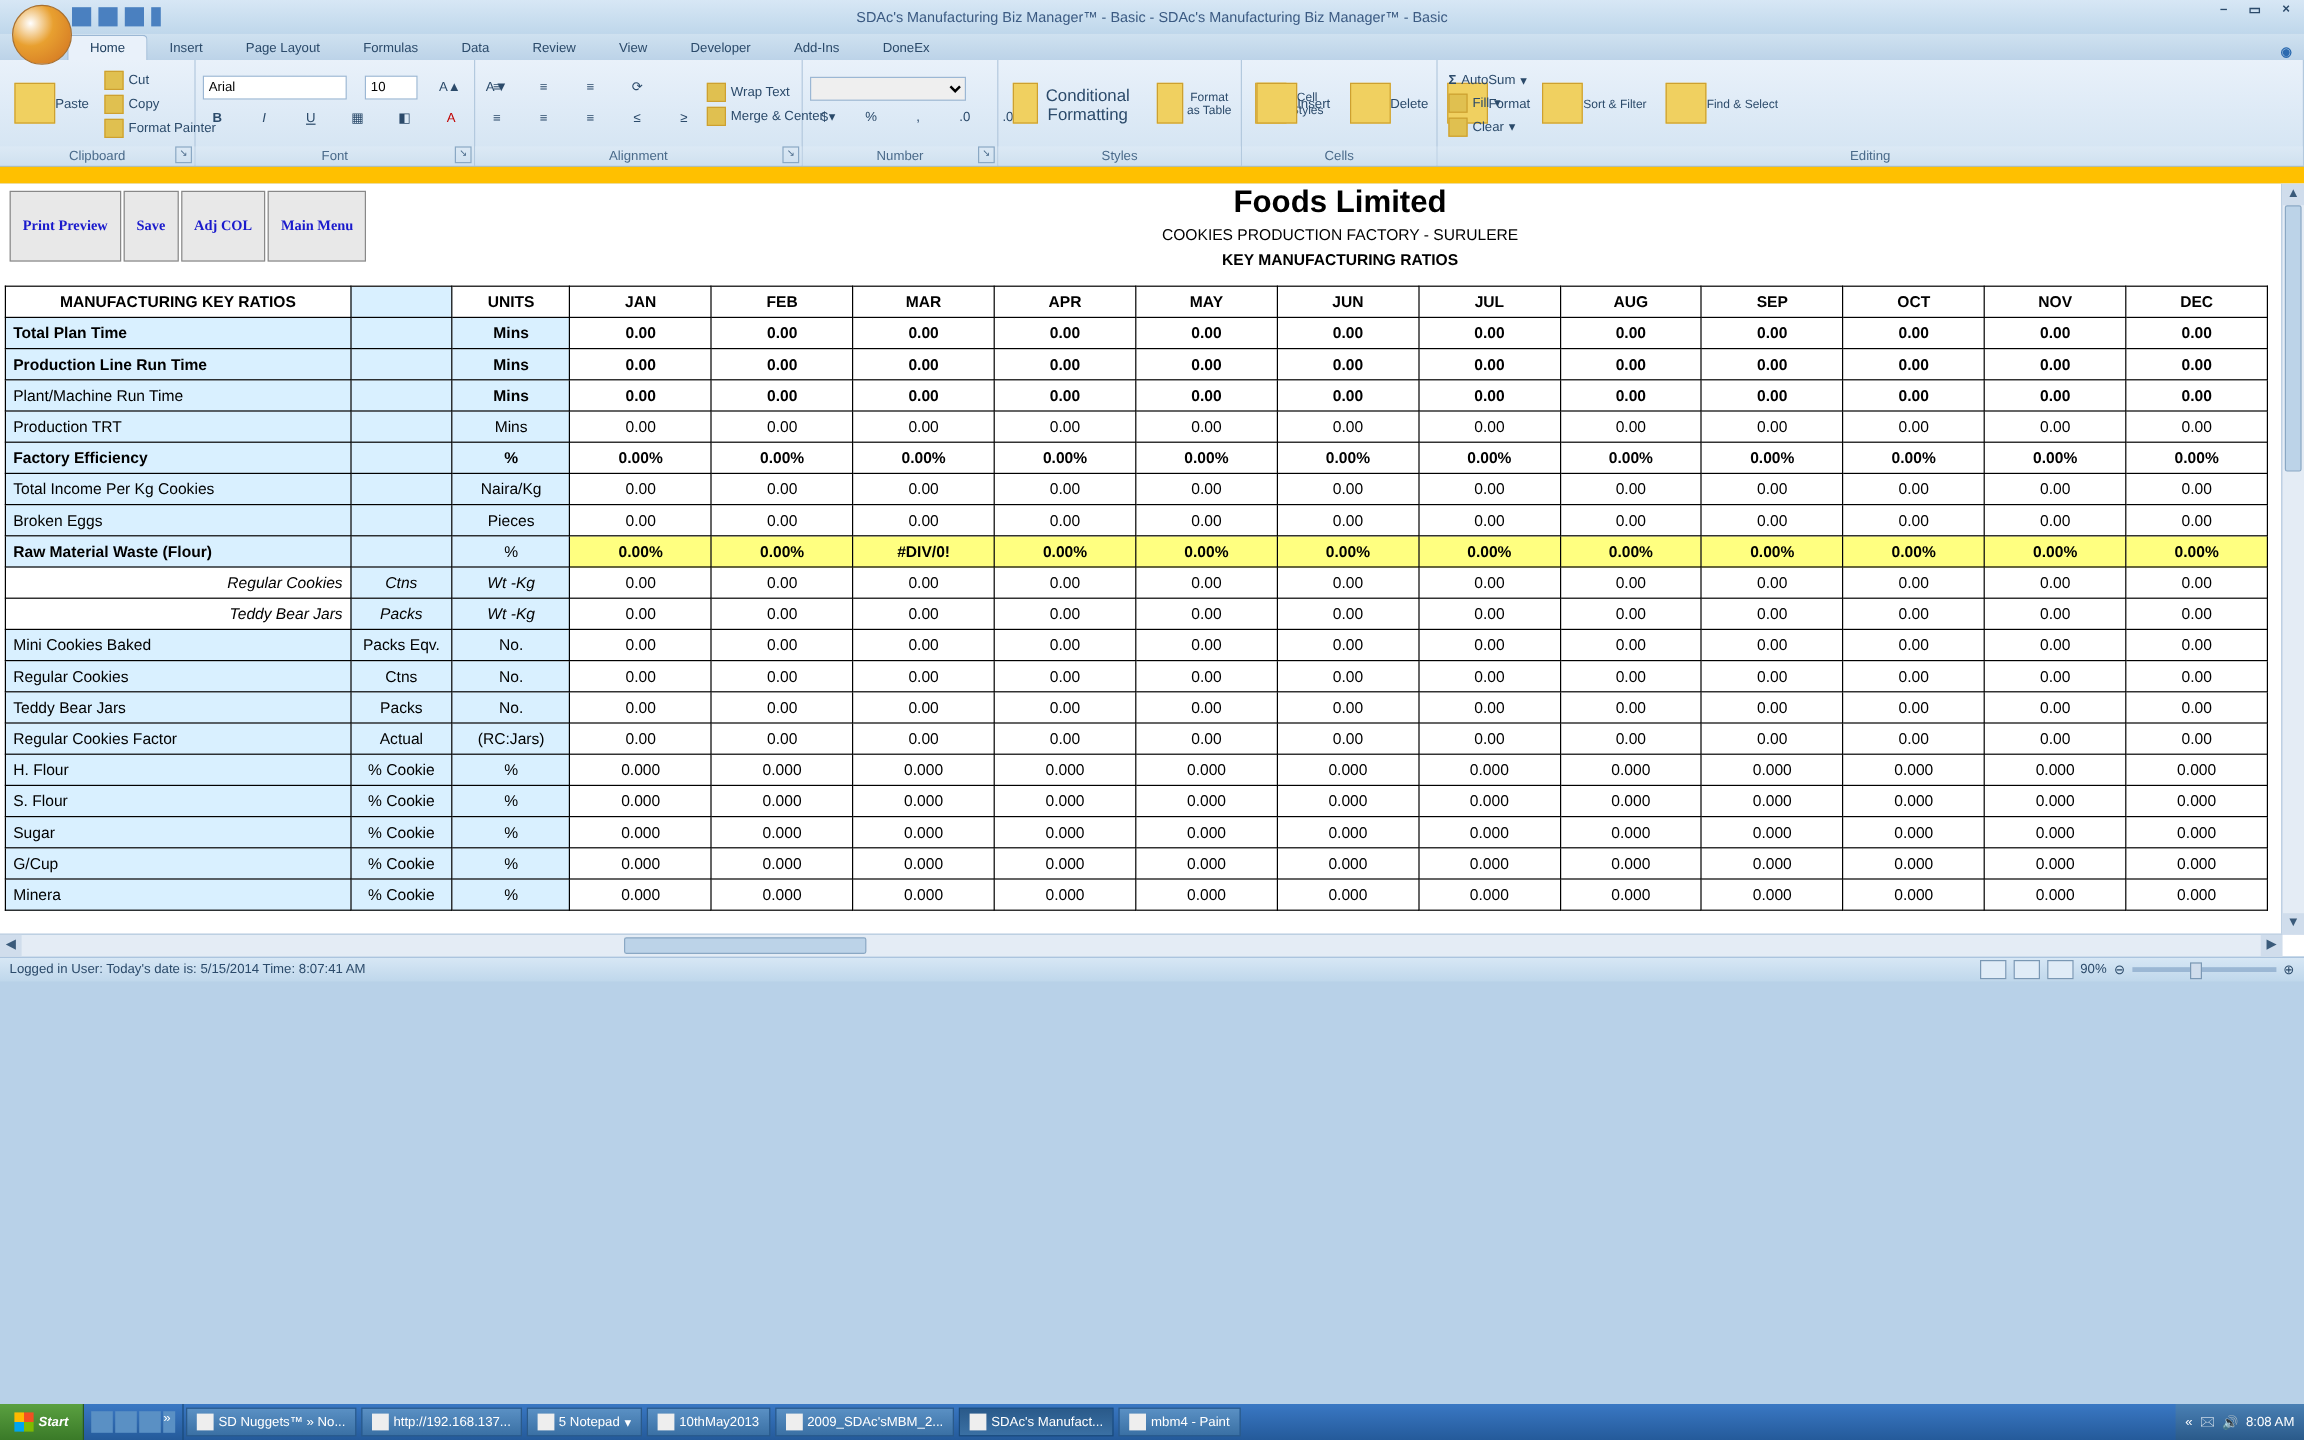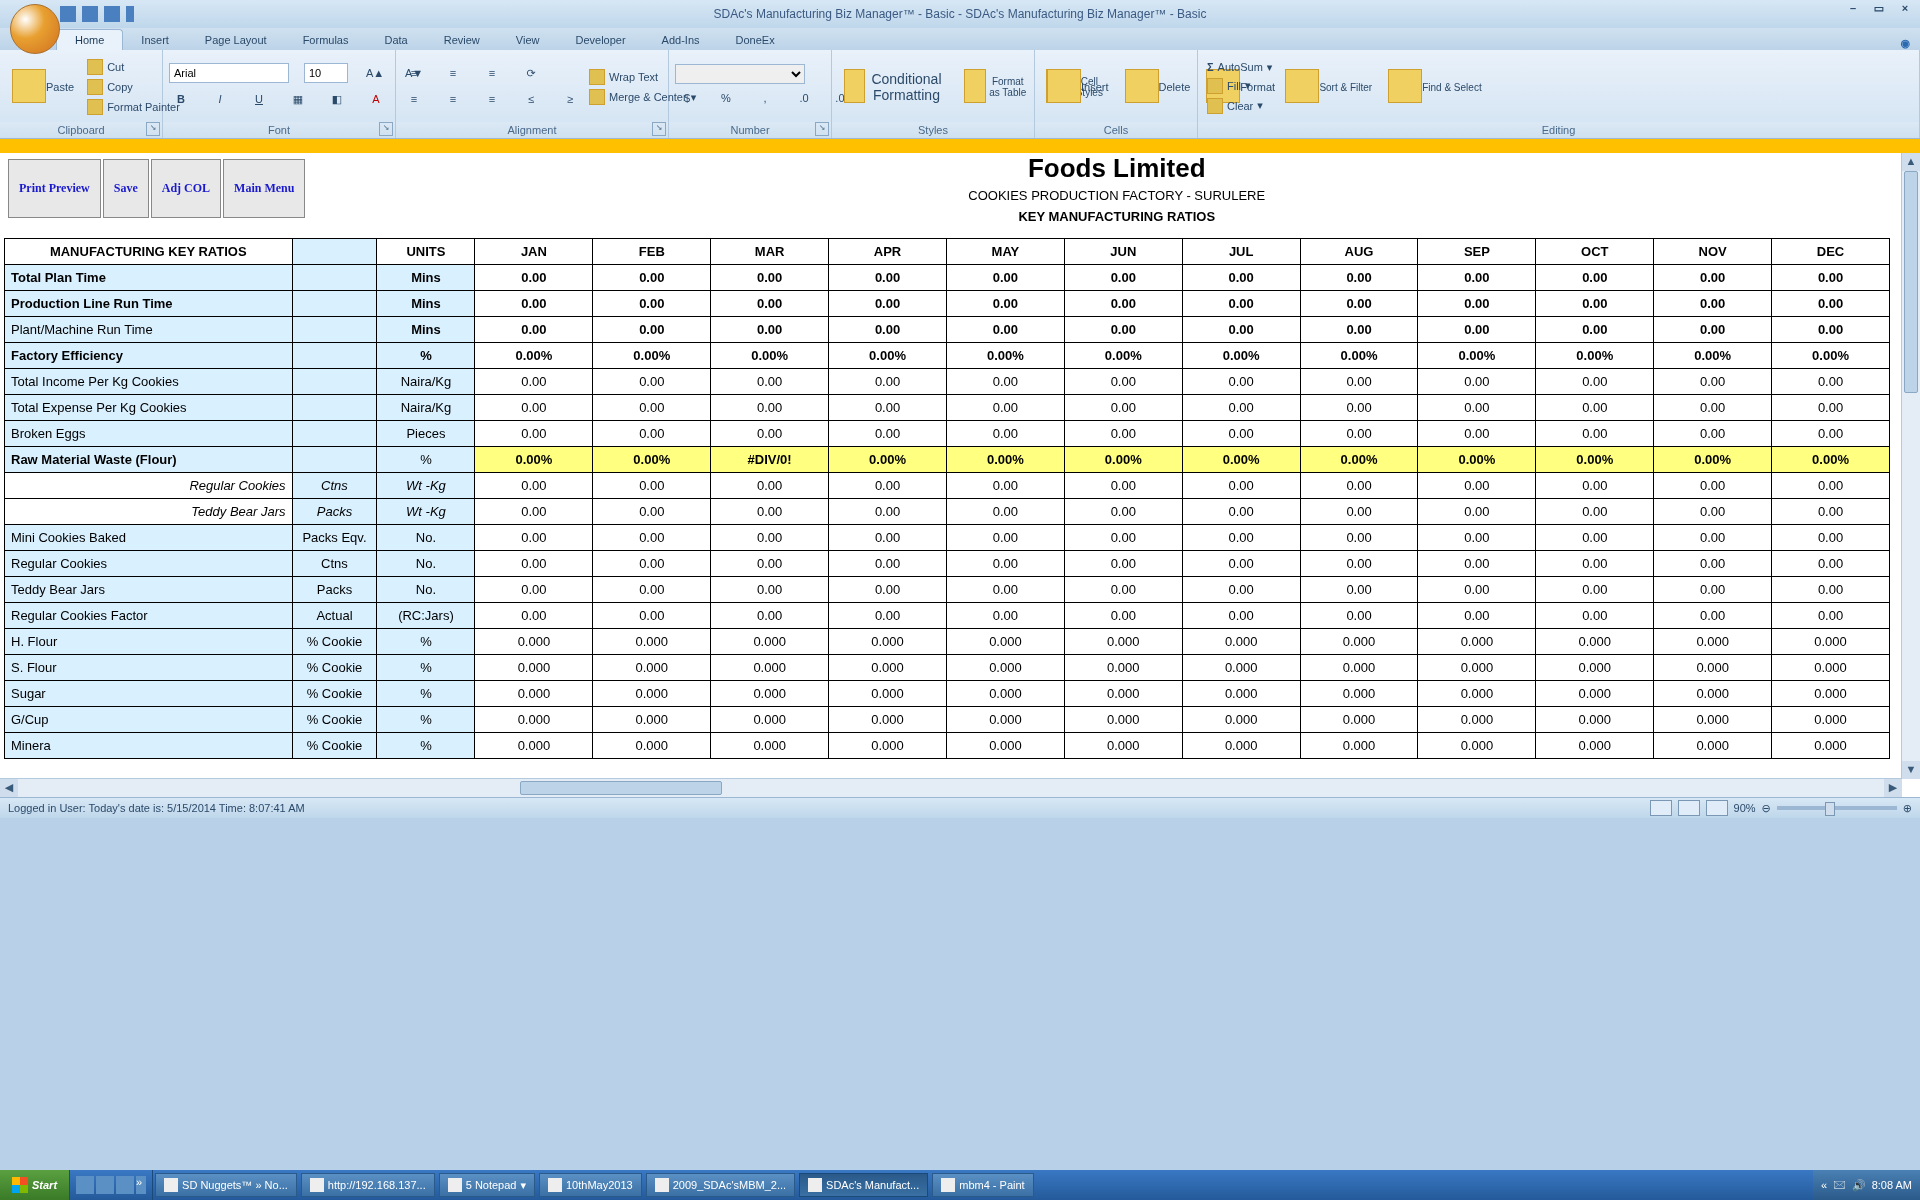--- a/index.html
+++ b/index.html
@@ -345,56 +345,56 @@
           <td class="val">0.00</td>
           <td class="val">0.00</td>
           <td class="val">0.00</td>
           <td class="val">0.00</td>
           <td class="val">0.00</td>
           <td class="val">0.00</td>
           <td class="val">0.00</td>
           <td class="val">0.00</td>
           <td class="val">0.00</td>
         </tr>
+        <tr class="">
+          <td class="label" style="">Production TRT</td>
+          <td class="subcol" style=""></td>
+          <td class="subcol" style="">Mins</td>
+          <td class="val">0.00</td>
+          <td class="val">0.00</td>
+          <td class="val">0.00</td>
+          <td class="val">0.00</td>
+          <td class="val">0.00</td>
+          <td class="val">0.00</td>
+          <td class="val">0.00</td>
+          <td class="val">0.00</td>
+          <td class="val">0.00</td>
+          <td class="val">0.00</td>
+          <td class="val">0.00</td>
+          <td class="val">0.00</td>
+        </tr>
         <tr class="boldrow">
           <td class="label" style="font-weight:bold">Factory Efficiency</td>
           <td class="subcol" style=""></td>
           <td class="subcol" style="">%</td>
           <td class="val">0.00%</td>
           <td class="val">0.00%</td>
           <td class="val">0.00%</td>
           <td class="val">0.00%</td>
           <td class="val">0.00%</td>
           <td class="val">0.00%</td>
           <td class="val">0.00%</td>
           <td class="val">0.00%</td>
           <td class="val">0.00%</td>
           <td class="val">0.00%</td>
           <td class="val">0.00%</td>
           <td class="val">0.00%</td>
         </tr>
         <tr class="">
           <td class="label" style="">Total Income Per Kg Cookies</td>
-          <td class="subcol" style=""></td>
-          <td class="subcol" style="">Naira/Kg</td>
-          <td class="val">0.00</td>
-          <td class="val">0.00</td>
-          <td class="val">0.00</td>
-          <td class="val">0.00</td>
-          <td class="val">0.00</td>
-          <td class="val">0.00</td>
-          <td class="val">0.00</td>
-          <td class="val">0.00</td>
-          <td class="val">0.00</td>
-          <td class="val">0.00</td>
-          <td class="val">0.00</td>
-          <td class="val">0.00</td>
-        </tr>
-        <tr class="">
-          <td class="label" style="">Total Expense Per Kg Cookies</td>
           <td class="subcol" style=""></td>
           <td class="subcol" style="">Naira/Kg</td>
           <td class="val">0.00</td>
           <td class="val">0.00</td>
           <td class="val">0.00</td>
           <td class="val">0.00</td>
           <td class="val">0.00</td>
           <td class="val">0.00</td>
           <td class="val">0.00</td>
           <td class="val">0.00</td>

